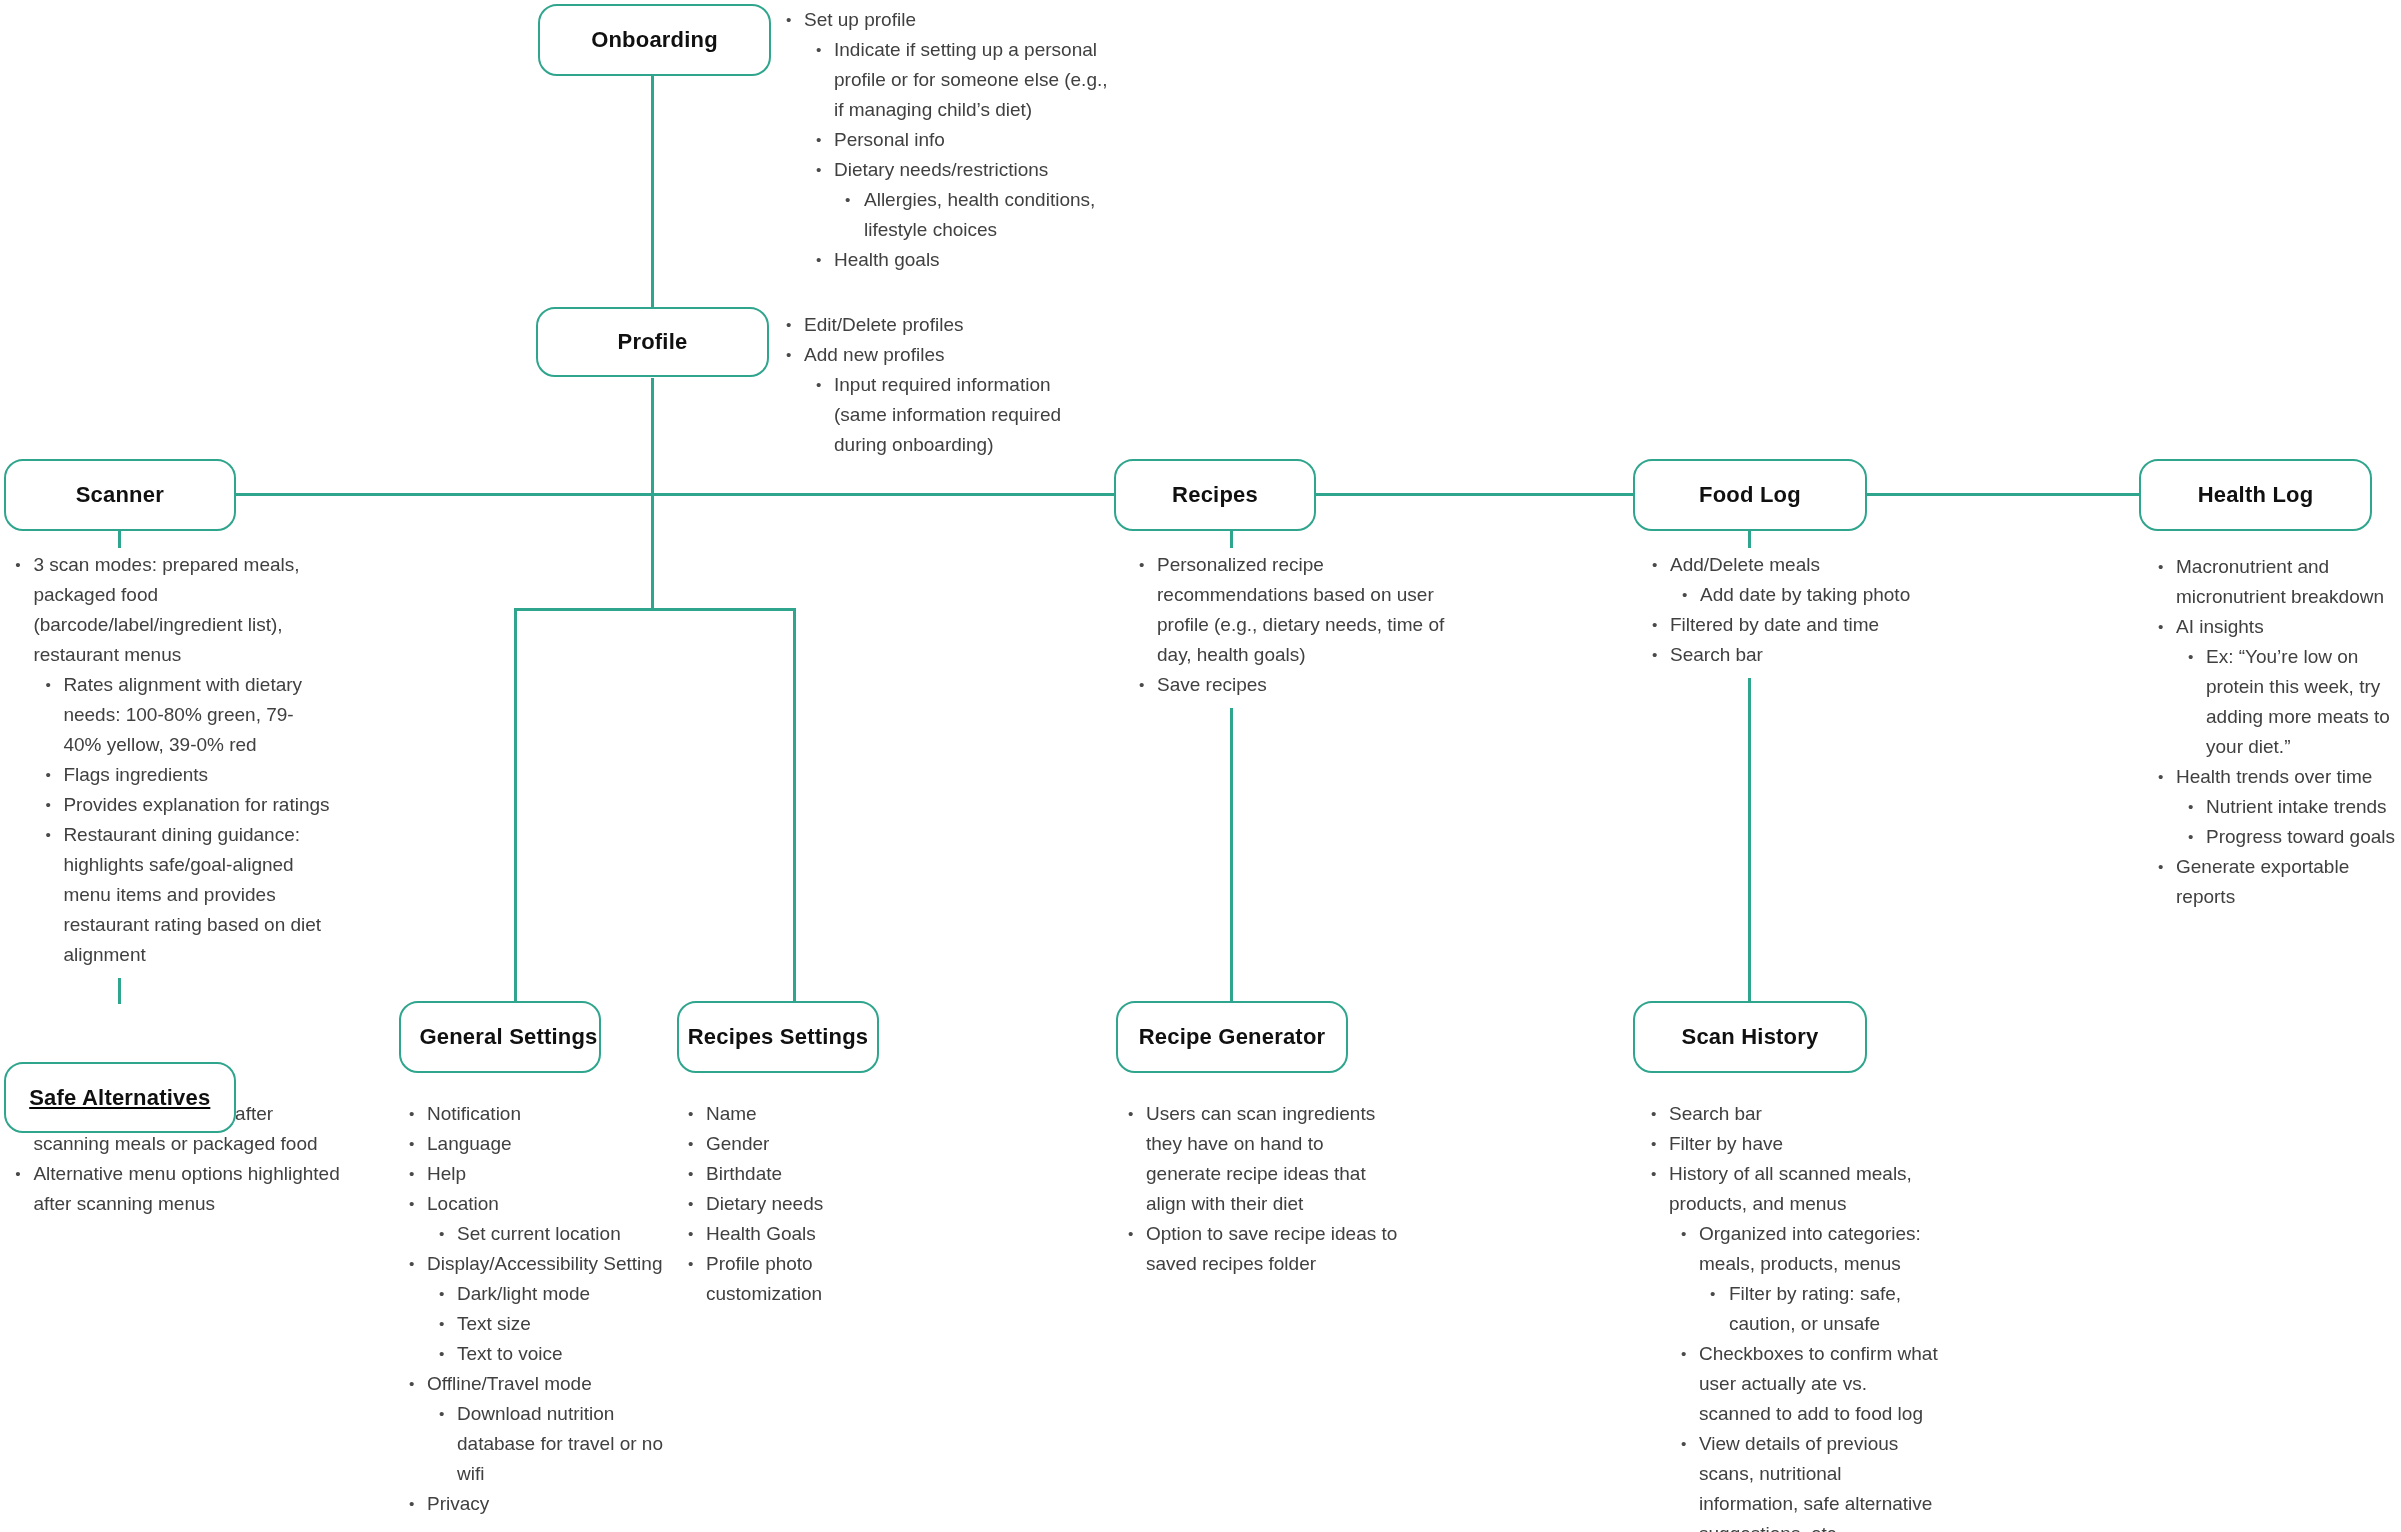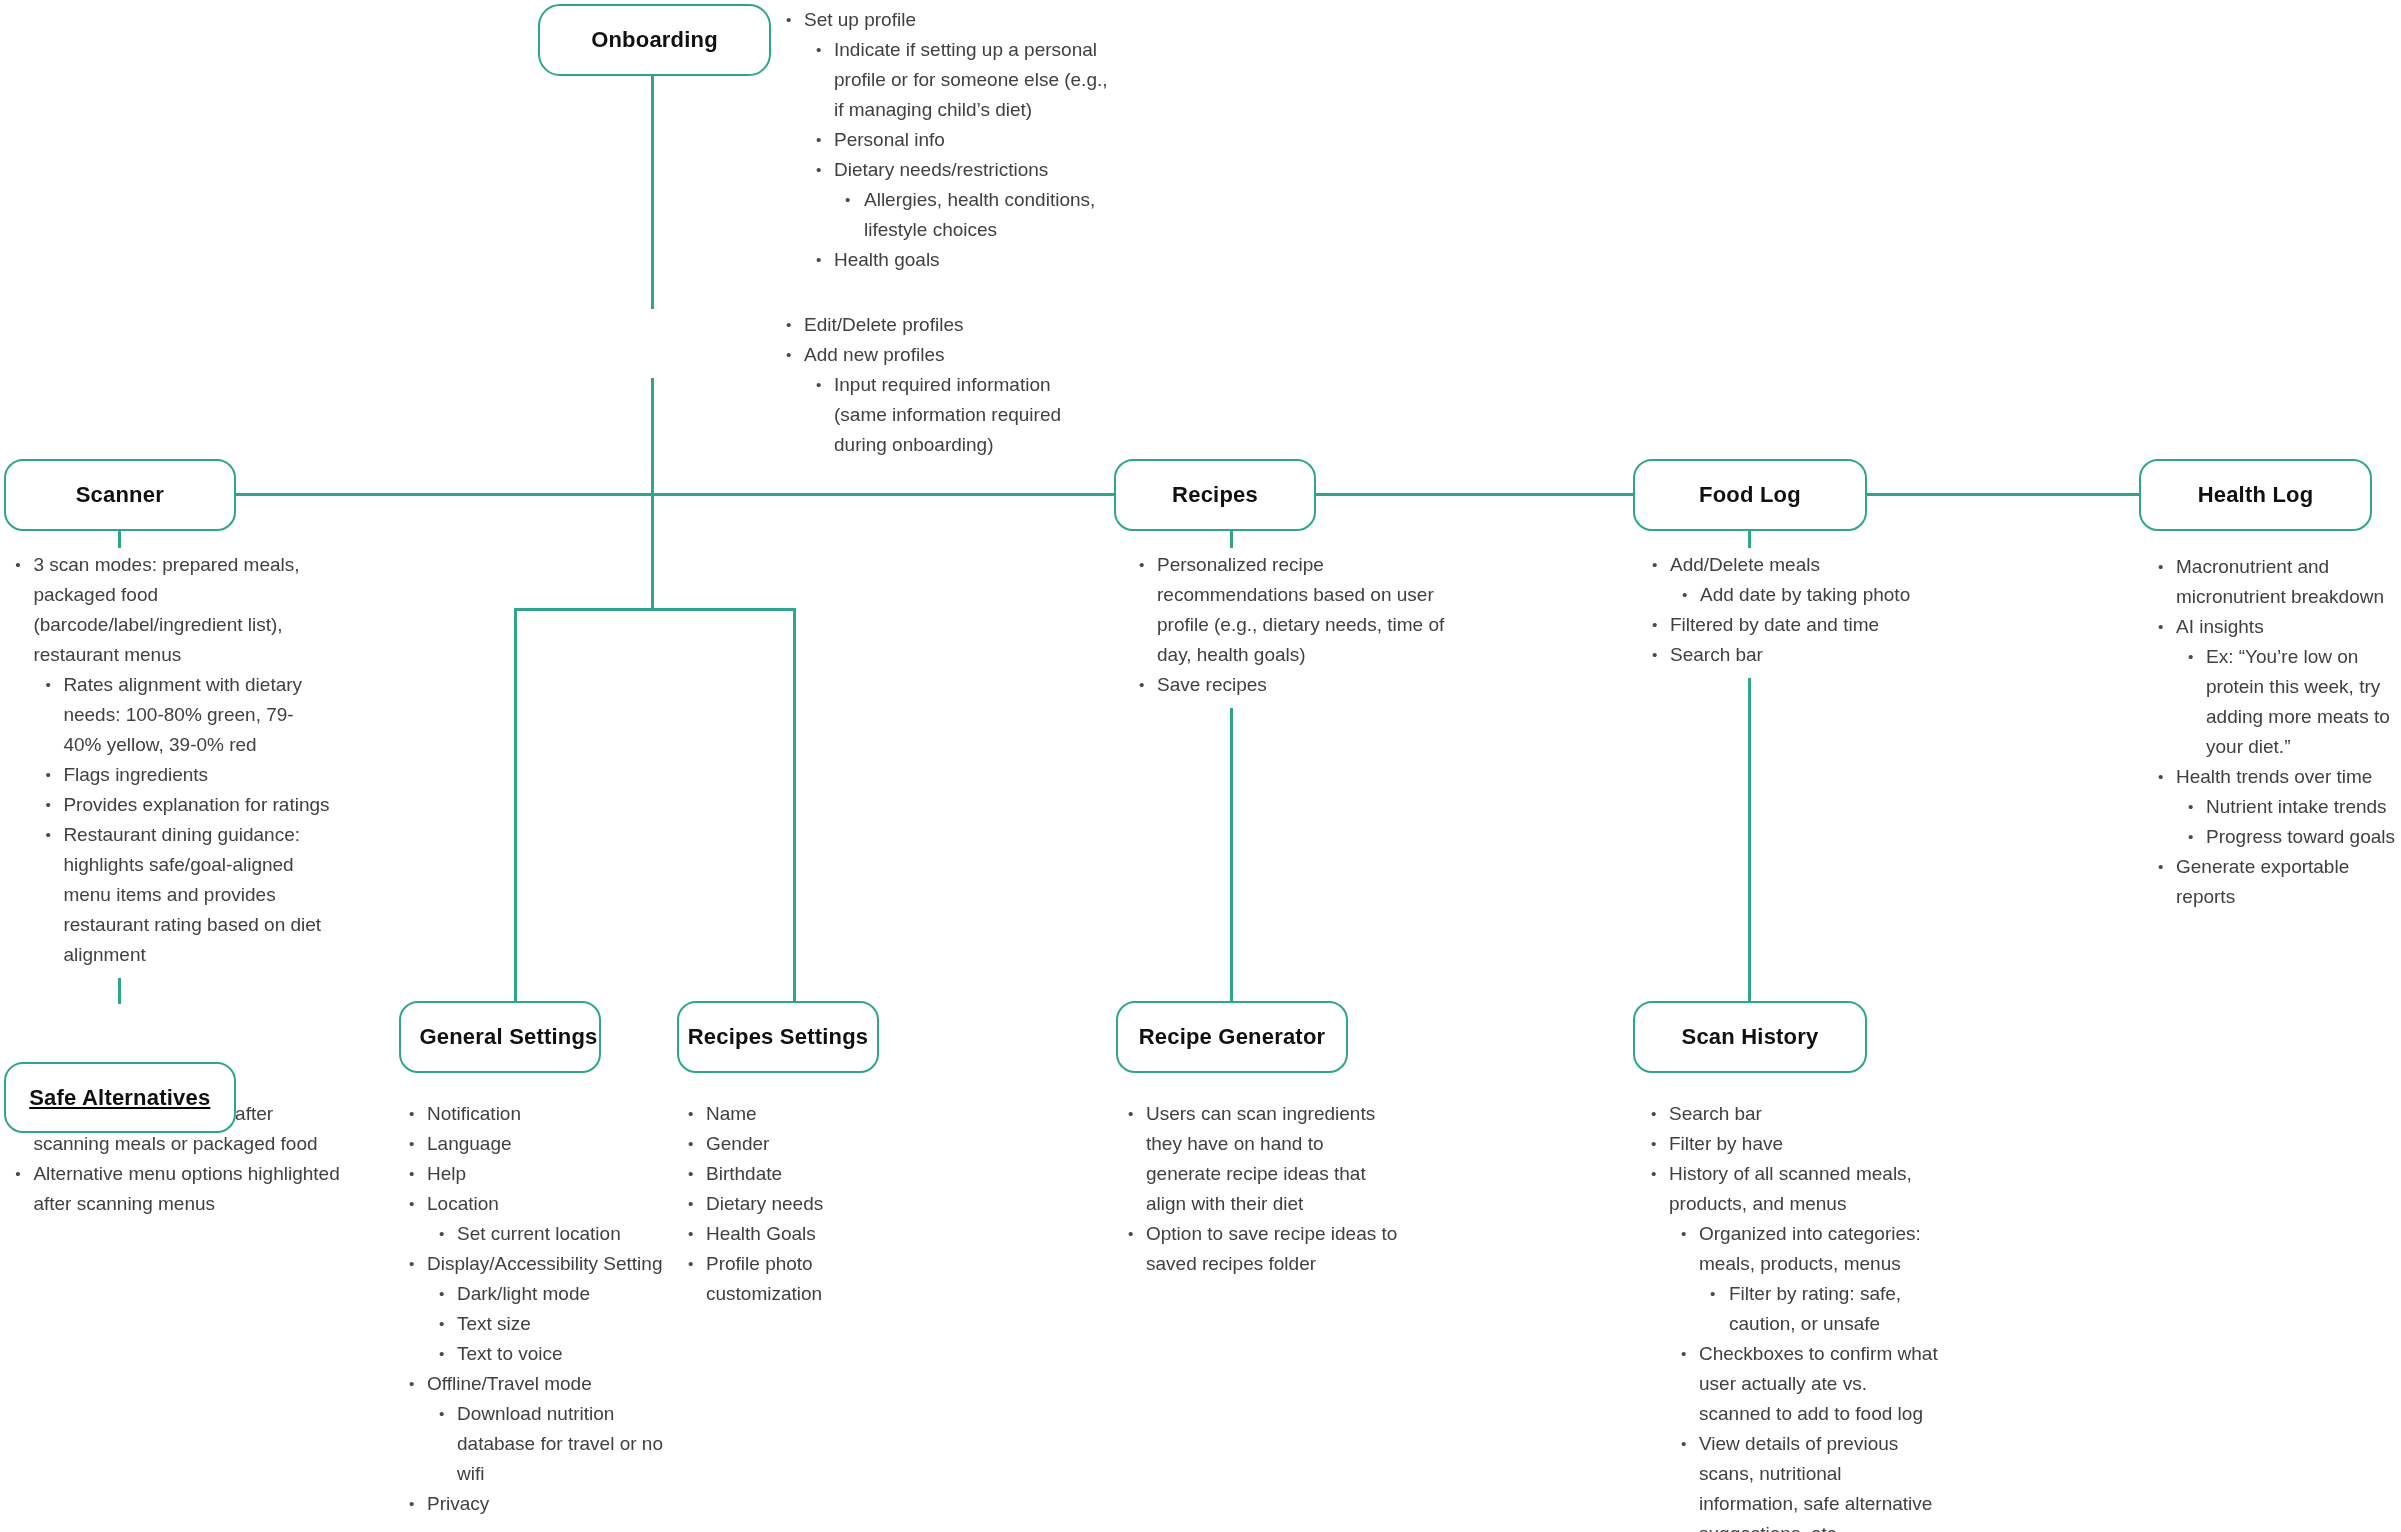--- a/index.html
+++ b/index.html
@@ -23,21 +23,21 @@
   .note-item{position:relative;}
   .dot{position:absolute;top:0;font-size:15.4px;line-height:30px;color:#4a4a4a;}
   .node{
     position:absolute;z-index:3;box-sizing:border-box;
     display:flex;align-items:center;justify-content:center;
     background:var(--bg);border:2.9px solid var(--accent);border-radius:19px;
   }
   .node-label{font-size:22px;font-weight:700;color:var(--title);letter-spacing:0.2px;white-space:nowrap;}
 
   
-  #n-onboarding{left:538px;top:3.8px;width:233px;height:72px;border-radius:22px;}
+  #n-onboarding{left:538px;top:3.8px;width:233px;height:72px;}
   #n-profile{left:536px;top:307px;width:233px;height:70px;}
   #n-scanner{left:3.8px;top:459px;width:232px;height:72px;}
   #n-recipes{left:1114px;top:459px;width:202px;height:72px;}
   #n-food-log{left:1633px;top:459px;width:234px;height:72px;}
   #n-health-log{left:2139px;top:459px;width:233px;height:72px;}
   #n-safe-alternatives{left:3.8px;top:1062px;width:232px;height:71px;text-decoration:underline;}
   #n-general-settings{left:399px;top:1001px;width:202px;height:72px;padding-left:17px;}
   #n-profile-settings{left:677px;top:1001px;width:202px;height:72px;}
   #n-recipe-generator{left:1116px;top:1001px;width:232px;height:72px;}
   #n-scan-history{left:1633px;top:1001px;width:234px;height:72px;}
@@ -156,20 +156,23 @@
       <div class="note-item" style="padding-left: 20px;"><span class="dot" style="left: 1.9px;">•</span><span class="note-text">History of all scanned meals, products, and menus</span></div>
       <div class="note-item" style="padding-left: 50px;"><span class="dot" style="left: 32px;">•</span><span class="note-text">Organized into categories: meals, products, menus</span></div>
       <div class="note-item" style="padding-left: 80px;"><span class="dot" style="left: 61px;">•</span><span class="note-text">Filter by rating: safe, caution, or unsafe</span></div>
       <div class="note-item" style="padding-left: 50px;"><span class="dot" style="left: 32px;">•</span><span class="note-text">Checkboxes to confirm what user actually ate vs. scanned to add to food log</span></div>
       <div class="note-item" style="padding-left: 50px;"><span class="dot" style="left: 32px;">•</span><span class="note-text">View details of previous scans, nutritional information, safe alternative suggestions, etc</span></div>
     </div>
 
   <div class="node" id="n-onboarding">
     <span class="node-label">Onboarding</span>
   </div>
+  <div class="node" id="n-profile">
+    <span class="node-label">Profile</span>
+  </div>
   <div class="node" id="n-scanner">
     <span class="node-label">Scanner</span>
   </div>
   <div class="node" id="n-recipes">
     <span class="node-label">Recipes</span>
   </div>
   <div class="node" id="n-food-log">
     <span class="node-label">Food Log</span>
   </div>
   <div class="node" id="n-health-log">

